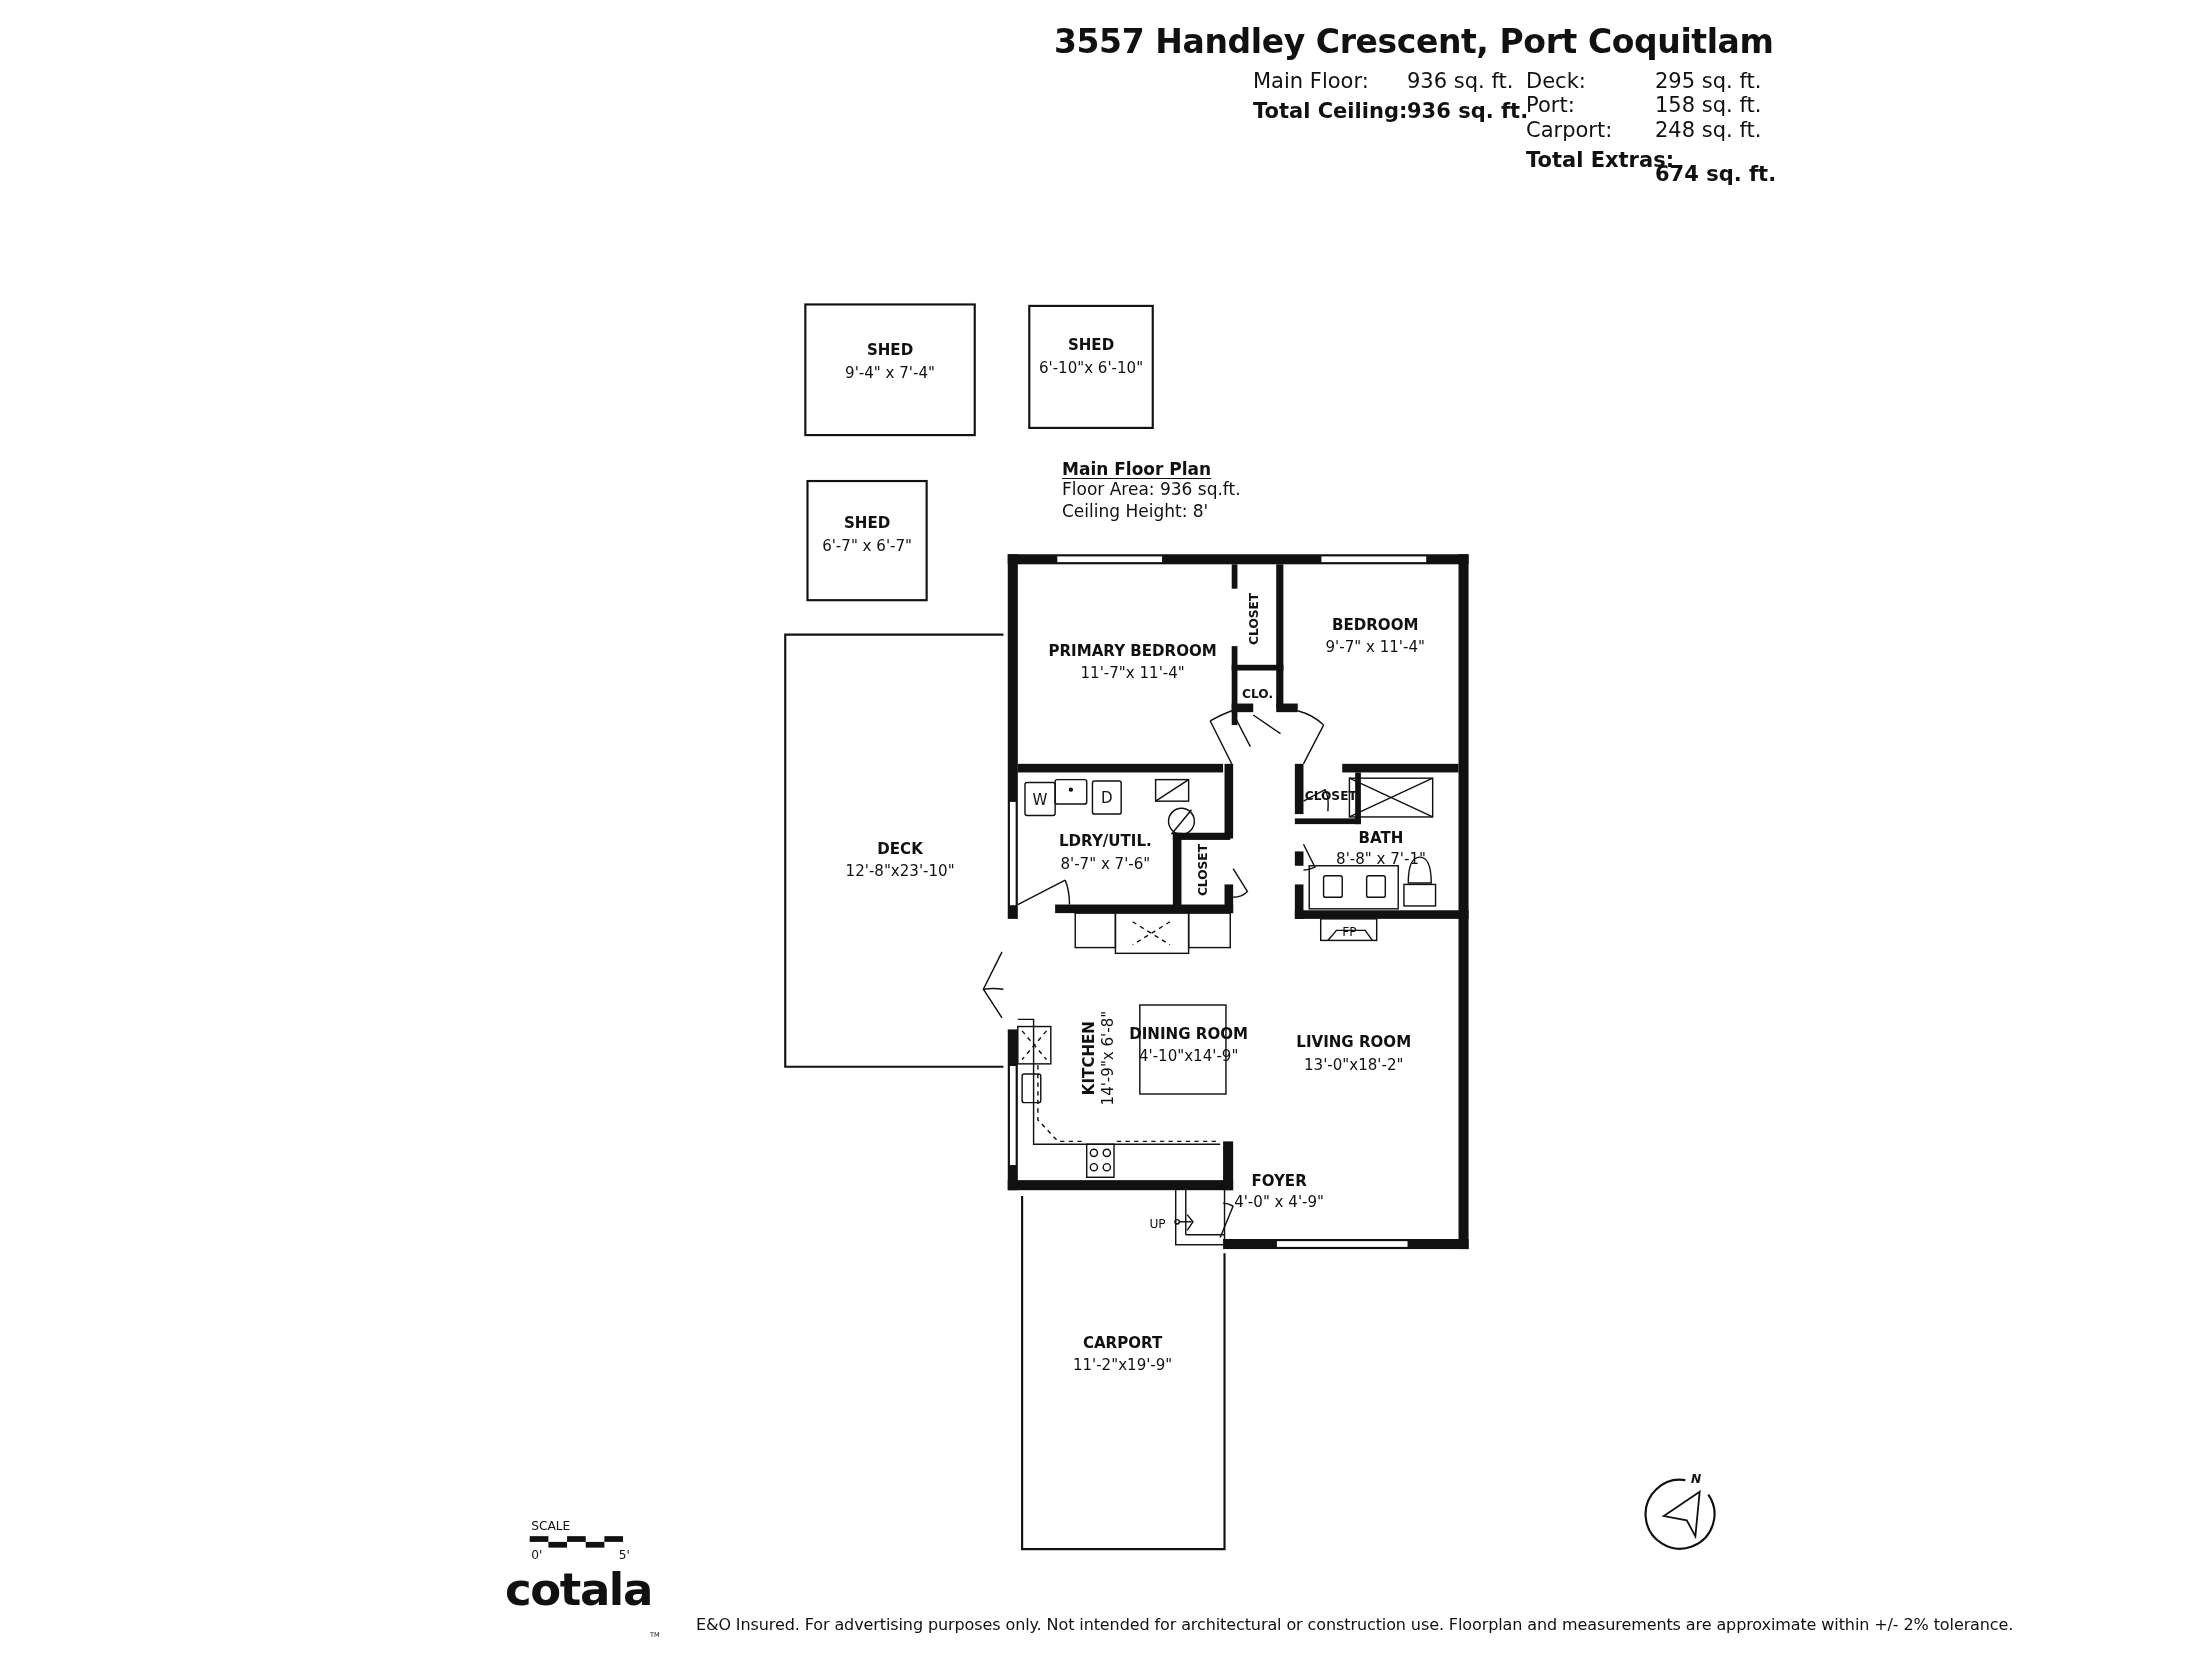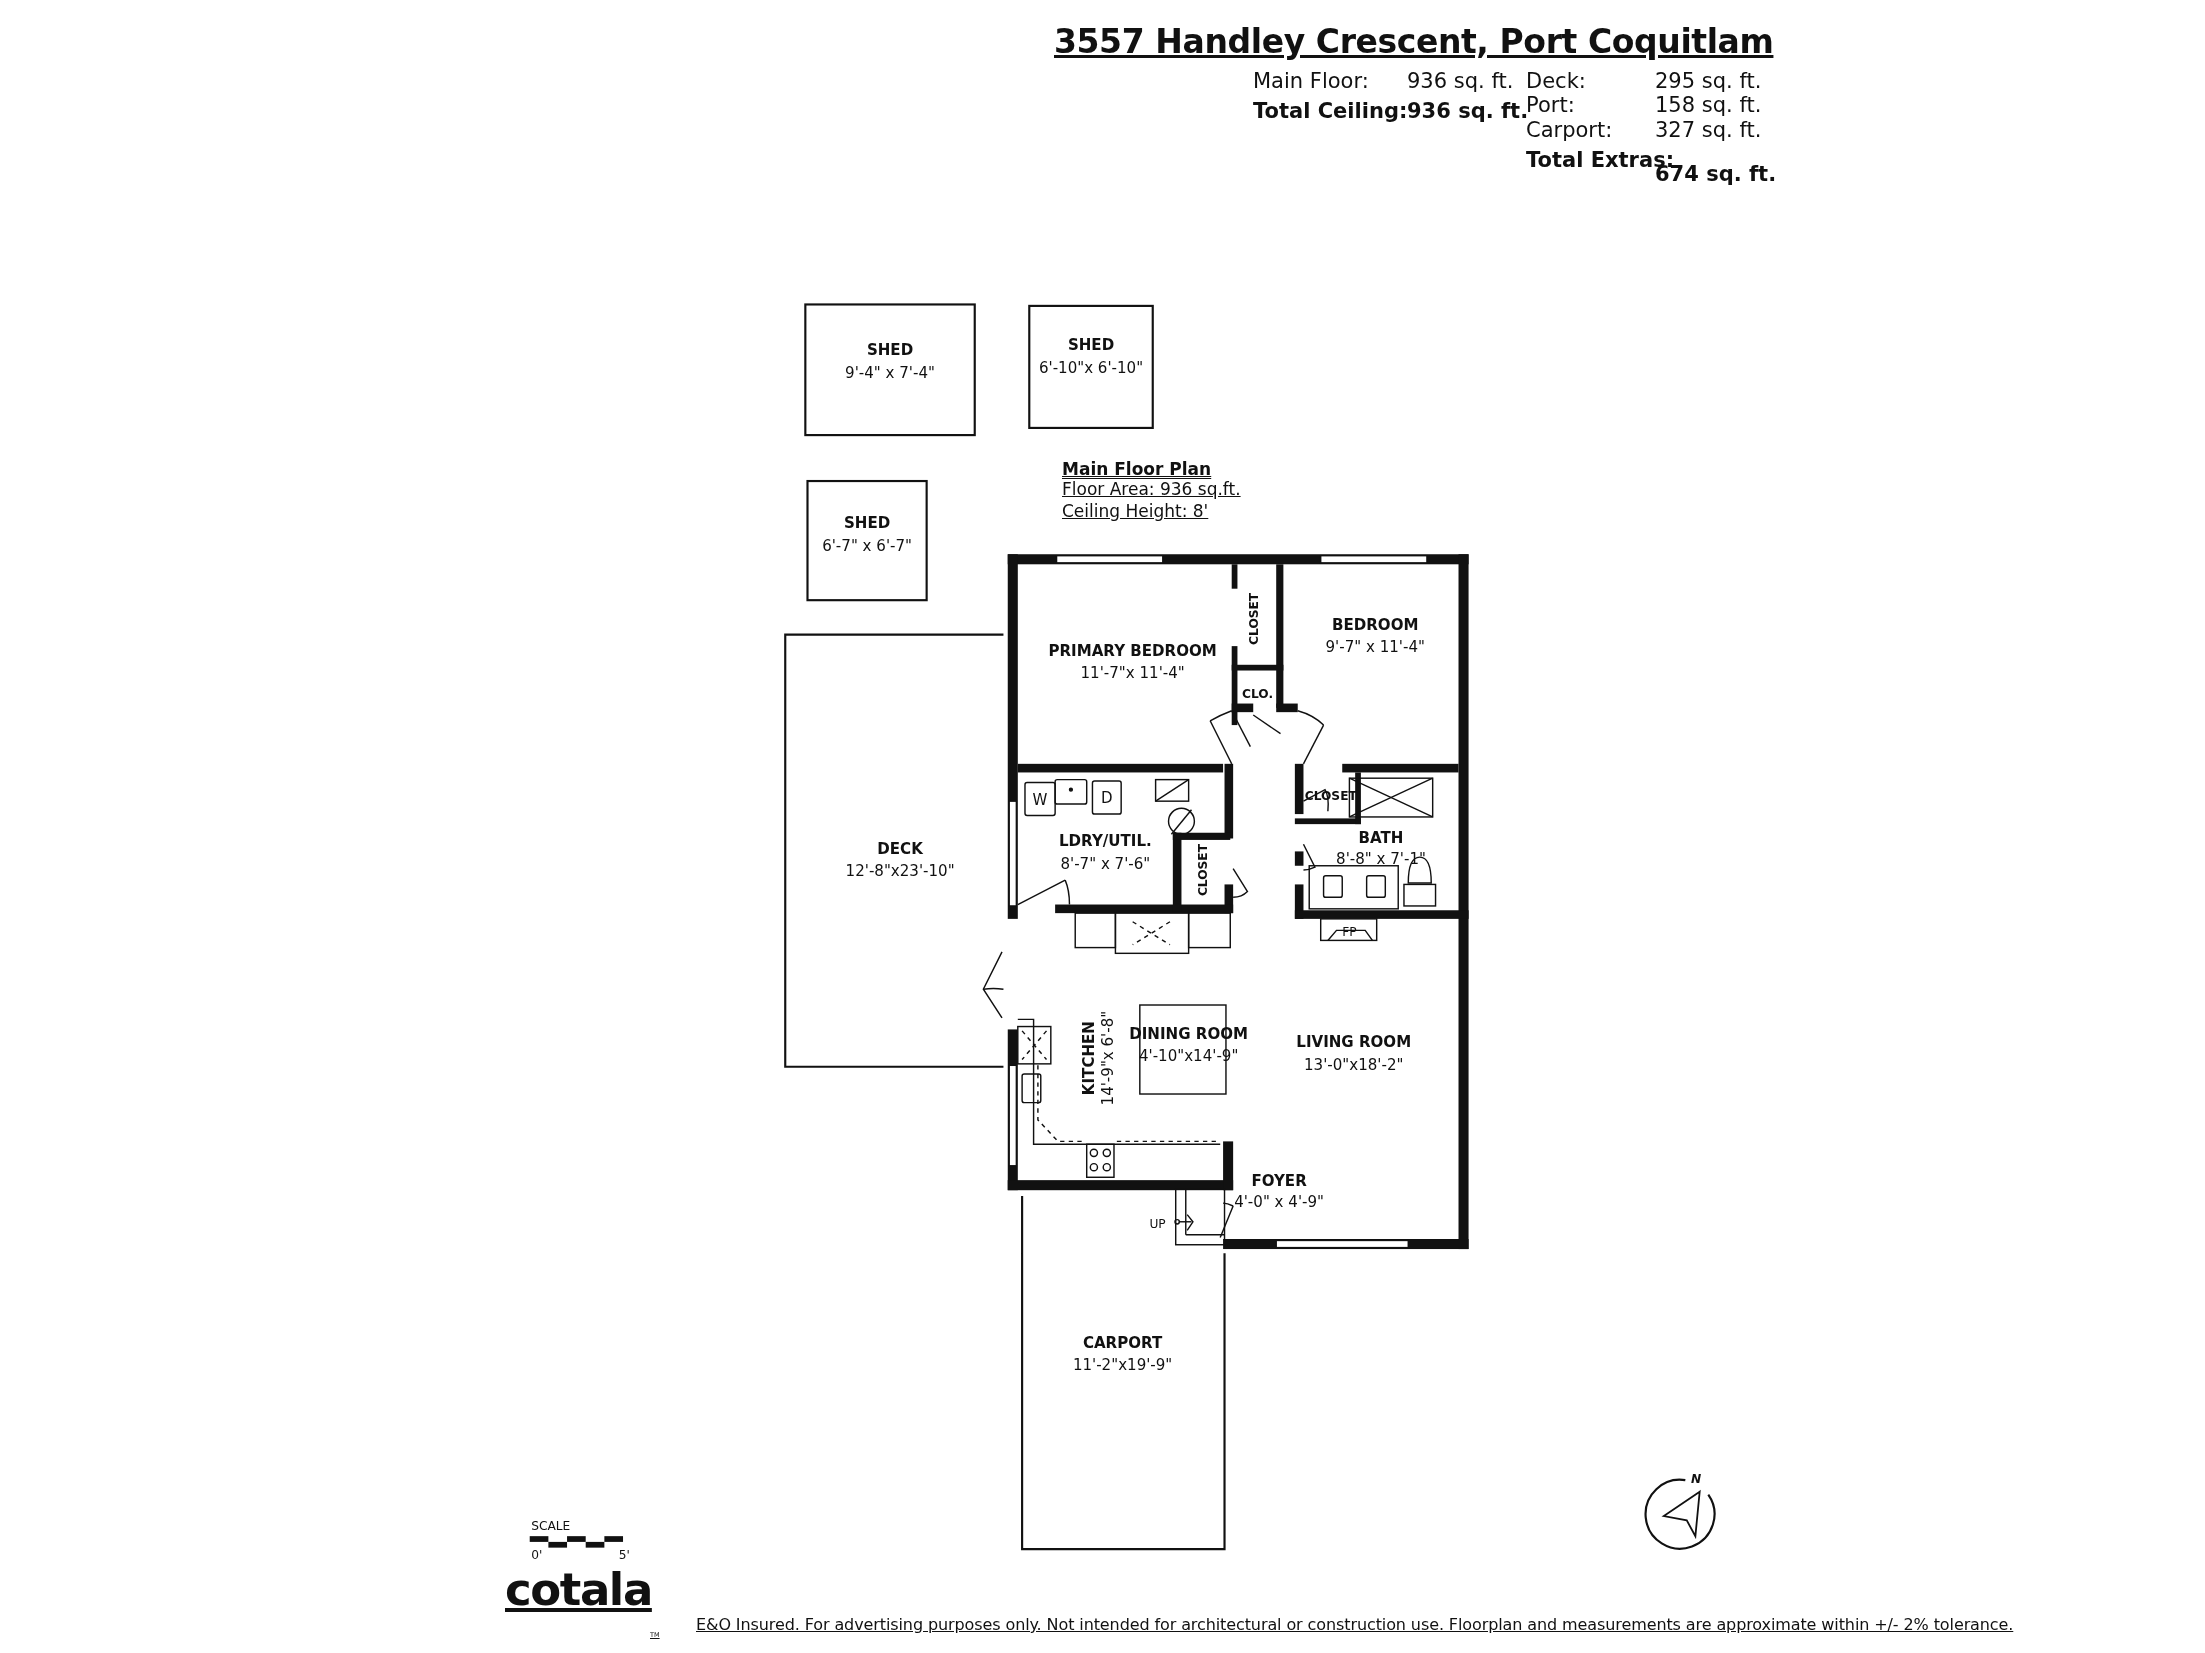--- a/index.html
+++ b/index.html
@@ -1,18 +1,18 @@
 <!DOCTYPE html>
 <html style="font-size:11.5px"><head>
 <meta charset="utf-8">
 <style>
   html, body { margin:0; padding:0; background:#ffffff; }
   body { width:2205px; height:1654px; position:relative; overflow:hidden;
          font-family:"DejaVu Sans", sans-serif; color:#111; }
-  .abs { position:absolute;text-decoration:underline; }
+  .abs { position:absolute; }
   #title { left:1054px; top:21.5px; font-size:33px; font-weight:bold; letter-spacing:-0.4px; white-space:nowrap; }
   .stat { font-size:21px; white-space:nowrap; position:absolute; }
   .stat.b { font-weight:bold; }
   #plan { position:absolute; left:0; top:0; width:2205px; height:1654px; }
   .lbl { font-family:"DejaVu Sans", sans-serif; font-weight:bold; font-size:21px; fill:#111; }
   .dim { font-family:"DejaVu Sans", sans-serif; font-size:21px; fill:#111; }
   .small { font-family:"DejaVu Sans", sans-serif; font-weight:bold; font-size:17px; fill:#111; }
   #footer-logo { left:505px; top:1563px; font-size:45px; font-weight:bold; letter-spacing:-1.4px; }
   #footer-tm { left:650px; top:1631px; font-size:6.5px; }
   #footer-disclaimer { left:696px; top:1615px; font-size:16px; white-space:nowrap; letter-spacing:-0.1px; }
@@ -28,21 +28,21 @@
 <div class="stat" style="left:1253px; top:69px;">Main Floor:</div>
 <div class="stat" style="left:1407px; top:69px;">936 sq. ft.</div>
 <div class="stat b" style="left:1253px; top:99px;">Total Ceiling:</div>
 <div class="stat b" style="left:1407px; top:99px;">936 sq. ft.</div>
 
 <div class="stat" style="left:1526px; top:69px;">Deck:</div>
 <div class="stat" style="left:1655px; top:69px;">295 sq. ft.</div>
 <div class="stat" style="left:1526px; top:93px;">Port:</div>
 <div class="stat" style="left:1655px; top:93px;">158 sq. ft.</div>
 <div class="stat" style="left:1526px; top:118px;text-align:center;">Carport:</div>
-<div class="stat" style="left:1655px; top:118px;">327 sq. ft.</div>
+<div class="stat" style="left:1655px; top:118px;">248 sq. ft.</div>
 <div class="stat b" style="left:1526px; top:148px;">Total Extras:</div>
 <div class="stat b" style="left:1655px; top:148px;margin-top:14px;">674 sq. ft.</div>
 
 <div id="plan-title-block" class="abs">
   <div id="plan-title">Main Floor Plan</div>
   <div class="plan-sub">Floor Area: 936 sq.ft.</div>
   <div class="plan-sub">Ceiling Height: 8'</div>
 </div>
 
 <svg id="plan" viewBox="0 0 3072 2304">

